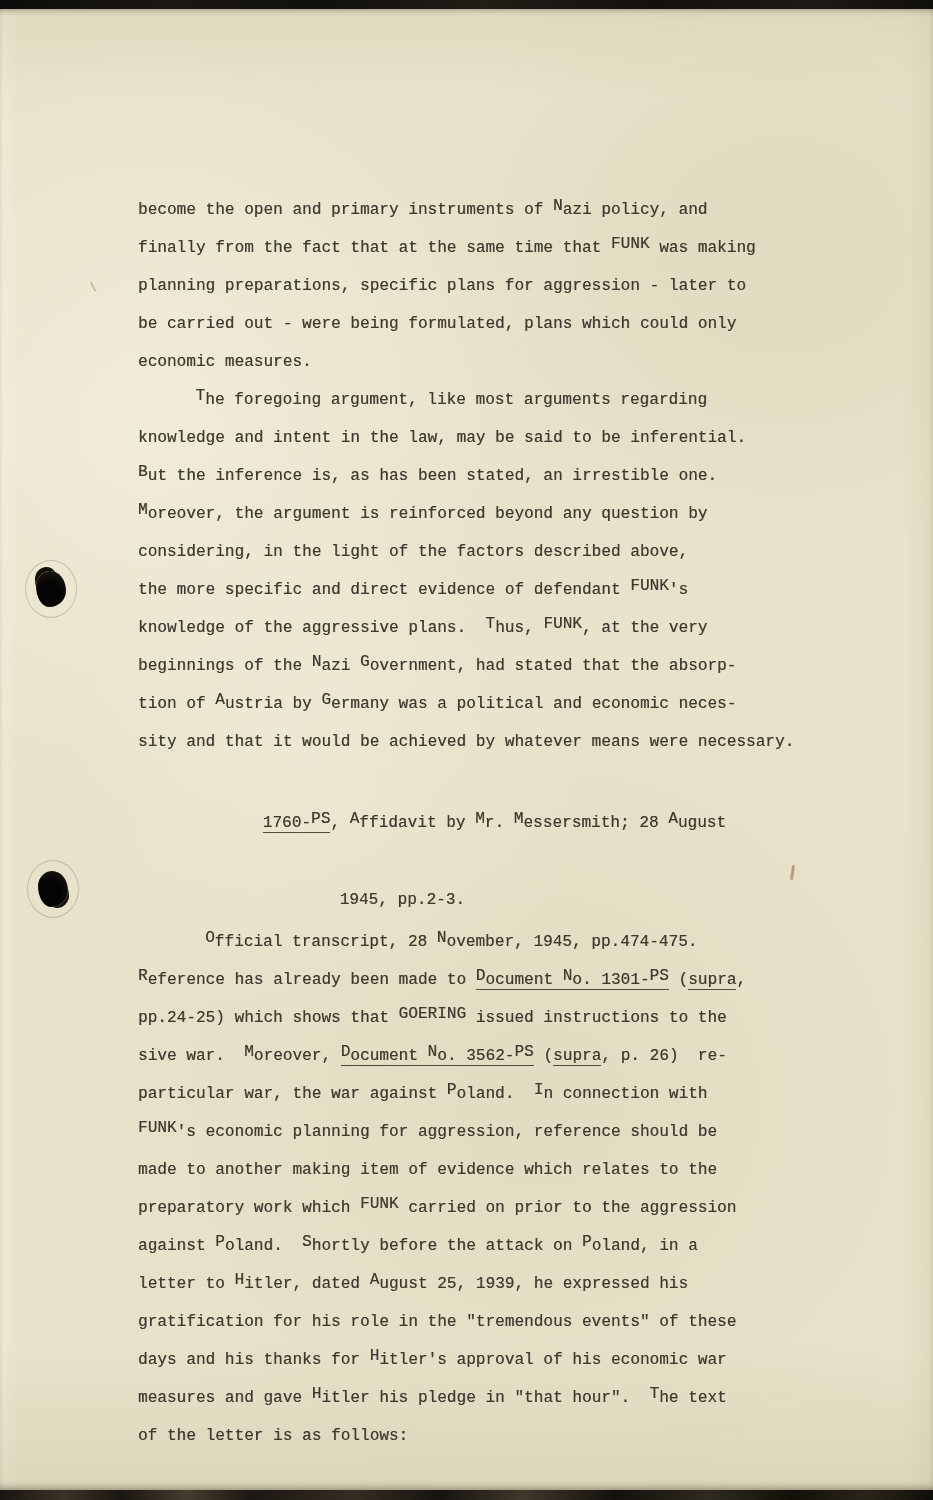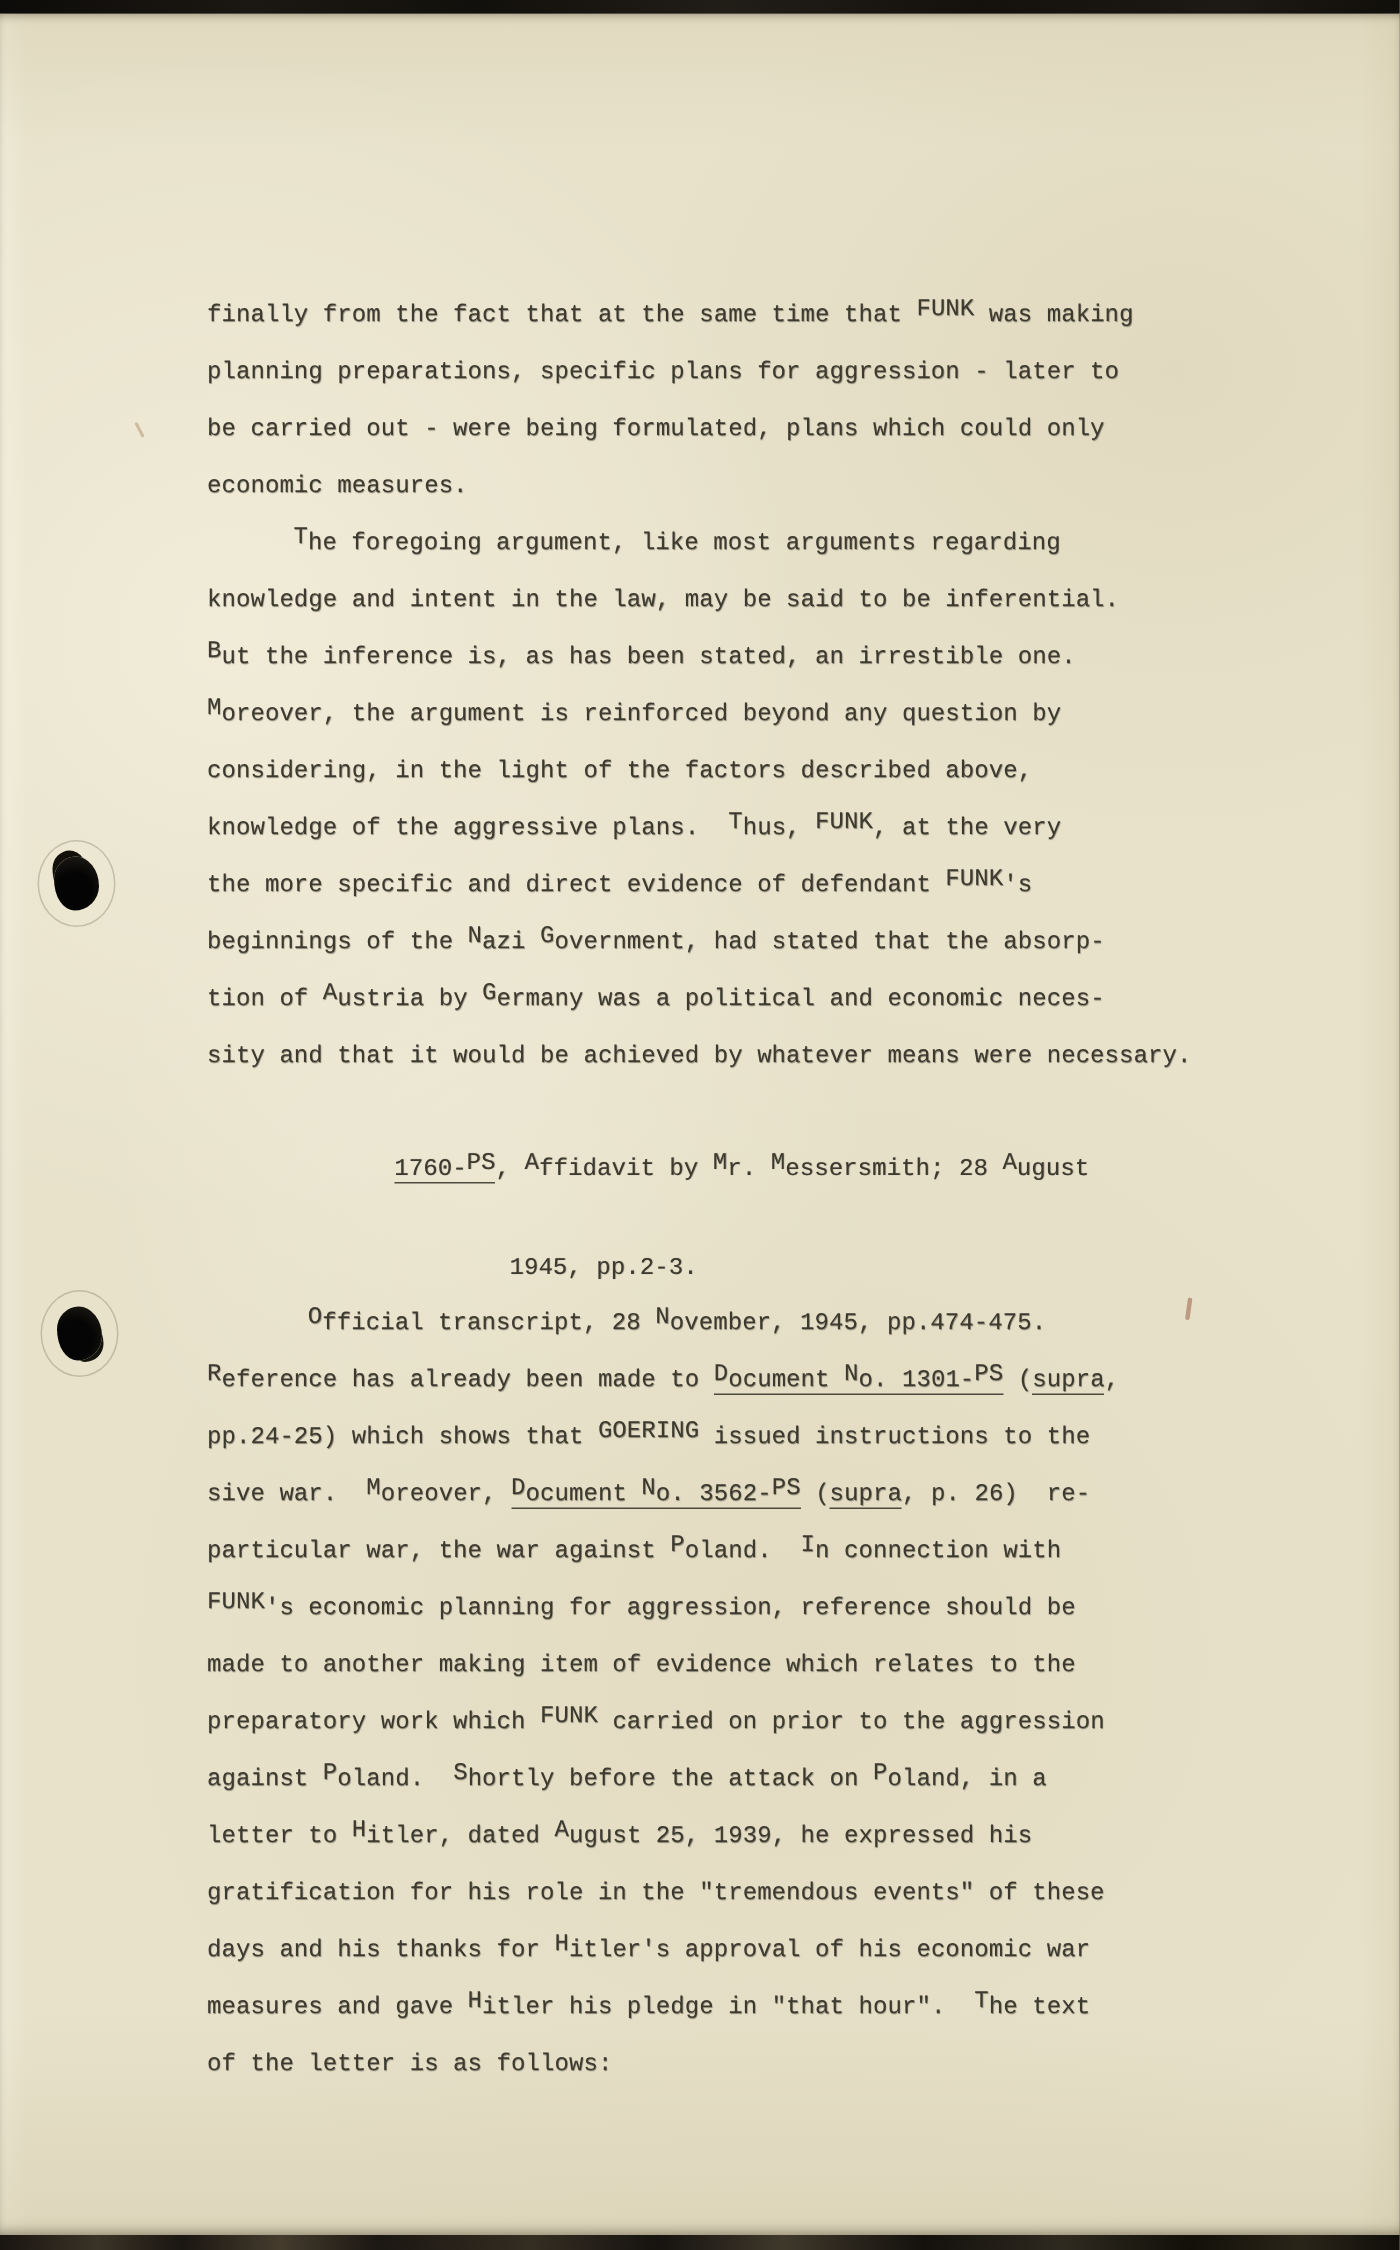--- a/index.html
+++ b/index.html
@@ -47,21 +47,21 @@
   
   .doc {
     position: absolute; left: 138px; top: 182px; width: 700px;
     font-size: 16px; line-height: 38px;
     color: #3c392f;
     text-shadow: 0.4px 0.4px 0.6px rgba(60,56,46,0.55);
     letter-spacing: 0.05px;
     z-index: 2;
   }
   .line { white-space: pre; }
-  .citation .line { line-height: 19px; margin-top: 47px; }
+  .citation .line { line-height: 30px; margin-top: 47px; }
   .citation { margin-top: 10px; margin-bottom: 8px; }
   .u { border-bottom: 1.5px solid rgba(60,56,46,0.9); }
   .cap { position: relative; top: -4px; }
 
   
   .hole { position: absolute; z-index: 4; }
   .hole .blob {
     position: absolute; inset: 0;
     border-radius: 48% 52% 55% 45% / 42% 55% 45% 58%;
   }
@@ -94,33 +94,34 @@
     transform: rotate(8deg); border-radius: 2px;
   }
 </style>
 </head>
 <body>
 
 <div class="scan">
   <div class="paper">
     <div class="doc" id="doc">
         <div class="body">
+          <div class="line"><span>become the open and primary instruments of <span class="cap">N</span>azi policy, and</span></div>
           <div class="line"><span>finally from the fact that at the same time that <span class="cap">FUNK</span> was making</span></div>
           <div class="line"><span>planning preparations, specific plans for aggression - later to</span></div>
           <div class="line"><span>be carried out - were being formulated, plans which could only</span></div>
           <div class="line"><span>economic measures.</span></div>
         </div>
         <div class="body">
           <div class="line" style="padding-left: 6ch;"><span><span class="cap">T</span>he foregoing argument, like most arguments regarding</span></div>
           <div class="line"><span>knowledge and intent in the law, may be said to be inferential.</span></div>
           <div class="line"><span><span class="cap">B</span>ut the inference is, as has been stated, an irrestible one.</span></div>
           <div class="line"><span><span class="cap">M</span>oreover, the argument is reinforced beyond any question by</span></div>
           <div class="line"><span>considering, in the light of the factors described above,</span></div>
+          <div class="line"><span>the more specific and direct evidence of defendant <span class="cap">FUNK</span>'s</span></div>
           <div class="line"><span>knowledge of the aggressive plans.  <span class="cap">T</span>hus, <span class="cap">FUNK</span>, at the very</span></div>
-          <div class="line"><span>the more specific and direct evidence of defendant <span class="cap">FUNK</span>'s</span></div>
           <div class="line"><span>beginnings of the <span class="cap">N</span>azi <span class="cap">G</span>overnment, had stated that the absorp-</span></div>
           <div class="line"><span>tion of <span class="cap">A</span>ustria by <span class="cap">G</span>ermany was a political and economic neces-</span></div>
           <div class="line"><span>sity and that it would be achieved by whatever means were necessary.</span></div>
         </div>
         <div class="citation">
           <div class="line" style="padding-left: 13ch;"><span class="u">1760-<span class="cap">PS</span></span><span>, <span class="cap">A</span>ffidavit by <span class="cap">M</span>r. <span class="cap">M</span>essersmith; 28 <span class="cap">A</span>ugust</span></div>
           <div class="line" style="padding-left: 21ch;"><span>1945, pp.2-3.</span></div>
         </div>
         <div class="body">
           <div class="line" style="padding-left: 7ch;"><span><span class="cap">O</span>fficial transcript, 28 <span class="cap">N</span>ovember, 1945, pp.474-475.</span></div>

